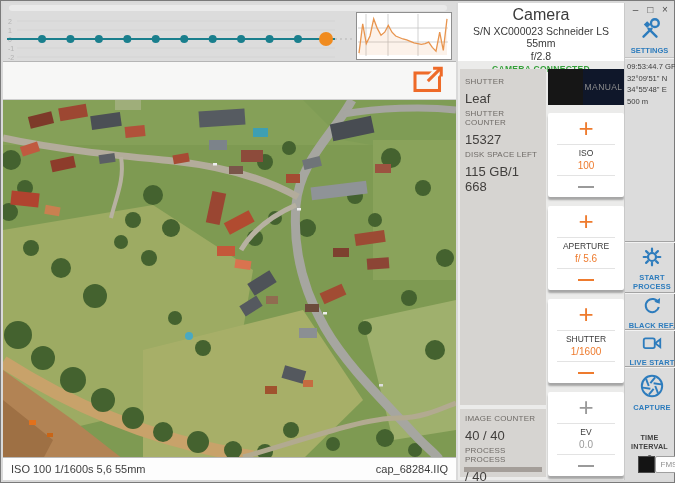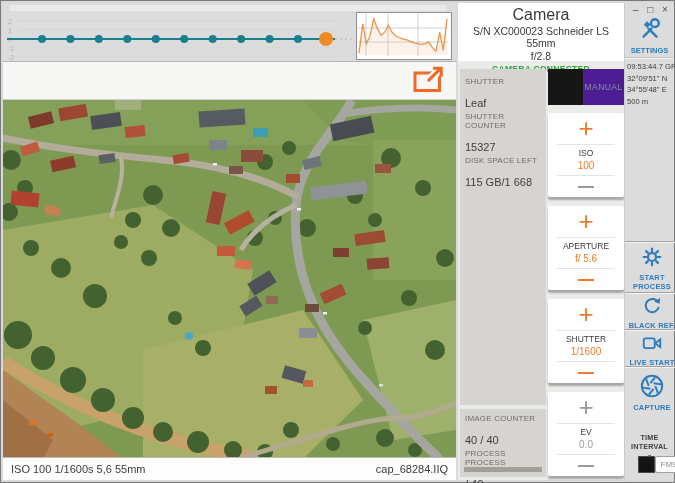--- a/index.html
+++ b/index.html
@@ -21,29 +21,29 @@
 
   
   #right{position:absolute;left:457px;top:2px;width:216px;height:477px;background:#ebebea;}
   #camera-header{position:absolute;left:0;top:0;width:166px;height:58px;background:#ffffff;text-align:center;}
   #camera-header .title{font-size:16px;color:#3a3a3a;margin-top:3px;}
   #camera-header .line{font-size:10.5px;color:#3a3a3a;margin-top:1px;}
   #camera-header .conn{font-size:8.5px;font-weight:bold;color:#35a03a;letter-spacing:.3px;margin-top:2px;}
 
   .info-box{position:absolute;left:2px;width:86px;background:#d6d4d1;box-sizing:border-box;padding:5px 5px;}
   .info-label{font-size:8px;color:#6f6b67;letter-spacing:.2px;margin-top:3px;}
-  .info-value{font-size:11px;color:#403e3c;margin-top:11px;}
+  .info-value{font-size:13px;color:#403e3c;margin-top:5px;}
   #info-box1{top:66px;height:336px;}
   #counters-box{top:406px;height:68px;}
   #process-progress{position:absolute;left:4px;right:4px;bottom:5px;height:5px;background:#a49e99;}
 
   #controls-col{position:absolute;left:90px;top:0;width:76px;height:477px;}
   #manual-button{position:absolute;left:0;top:66px;width:76px;height:36px;display:flex;cursor:pointer;}
   #manual-button .swatch{width:35px;height:36px;background:#161616;}
-  #manual-button .mlabel{flex:1;background:#4c1d95;display:flex;align-items:center;justify-content:center;
+  #manual-button .mlabel{flex:1;background:#0f172a;display:flex;align-items:center;justify-content:center;
     font-size:8.5px;color:#8f8f8f;letter-spacing:.4px;}
   .card{position:absolute;left:0;width:76px;height:84px;background:#fff;border-radius:2px;
     box-shadow:0 3px 2px rgba(110,110,110,.55);display:flex;flex-direction:column;align-items:stretch;}
   .card .plus{flex:1;display:flex;align-items:center;justify-content:center;font-size:26px;font-weight:200;cursor:pointer;}
   .card .sep{height:1px;background:#e3e3e3;margin:0 9px;}
   .card .mid{height:30px;text-align:center;}
   .card .clabel{font-size:8.5px;color:#3b3b3b;margin-top:3px;}
   .card .cvalue{font-size:10px;margin-top:2px;}
   .card .minus{flex:1;display:flex;align-items:center;justify-content:center;cursor:pointer;}
   .card .minus .bar{width:16px;height:2px;}

